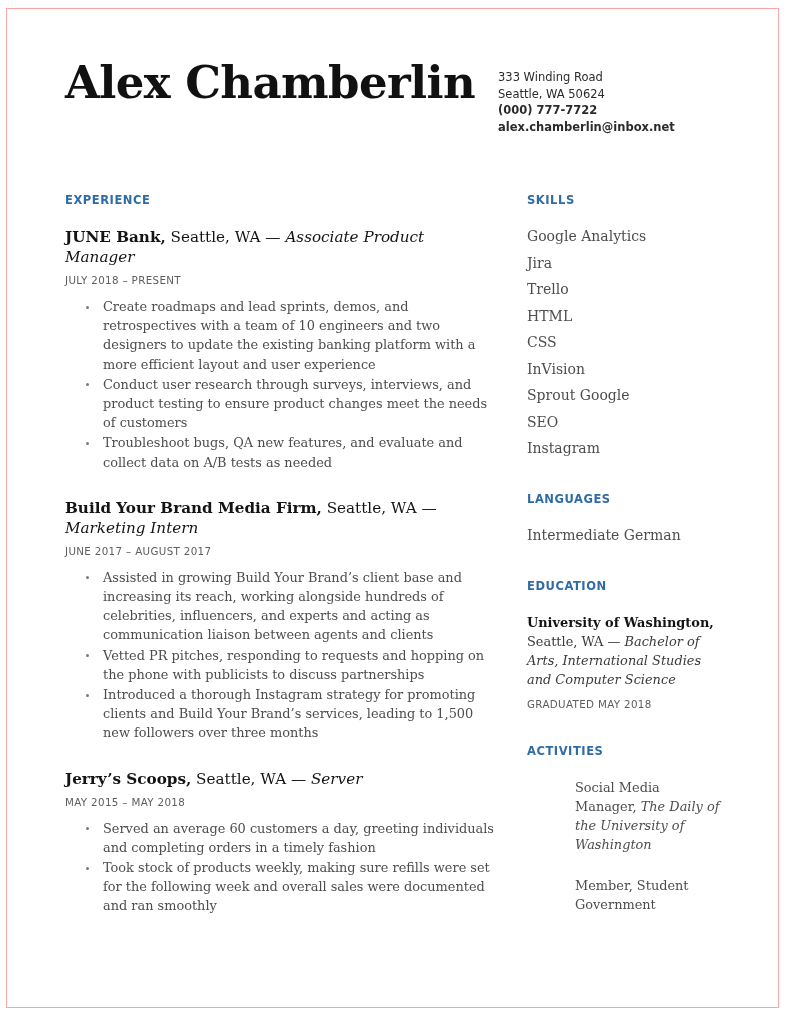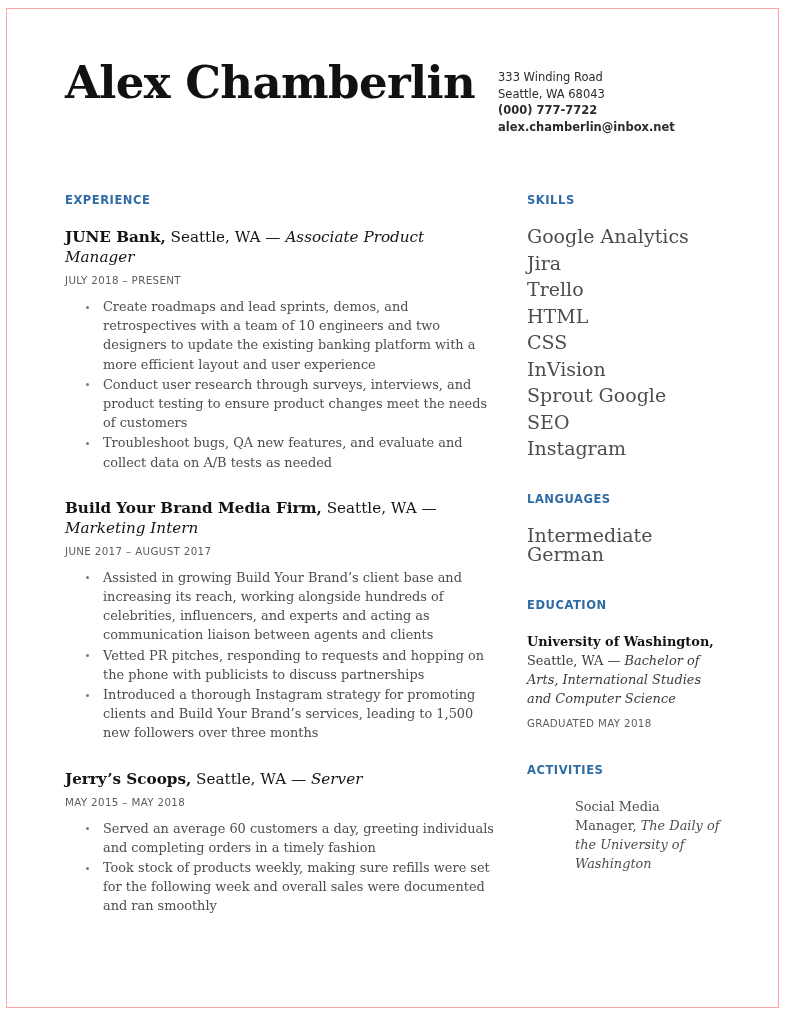--- a/index.html
+++ b/index.html
@@ -137,21 +137,21 @@
     height: 3px;
     background: #7a7a7a;
     border-radius: 50%;
   }
 
   
   .side-block { margin-bottom: 34px; }
   .side-block:last-child { margin-bottom: 0; }
   .side-item {
     font-family: "DejaVu Serif", "Liberation Serif", serif;
-    font-size: 19px;
+    font-size: 14px;
     line-height: 19px;
     color: #4d4d4d;
     margin-bottom: 7.5px;
   }
   .side-item:last-child { margin-bottom: 0; }
 
   .skills .side-item { margin-bottom: 7.5px; }
 
   .edu-line {
     font-family: "DejaVu Serif", "Liberation Serif", serif;
@@ -185,21 +185,21 @@
 </head>
 <body>
 
 <div class="page">
   <div class="inner">
 
     <div class="header">
       <h1 class="name">Alex Chamberlin</h1>
       <div class="contact">
         <div class="c-line">333 Winding Road</div>
-        <div class="c-line">Seattle, WA 68043</div>
+        <div class="c-line">Seattle, WA 50624</div>
         <div class="c-line c-bold">(000) 777-7722</div>
         <div class="c-line c-bold">alex.chamberlin@inbox.net</div>
       </div>
     </div>
 
     <div class="columns">
 
       <div class="col-main">
         <h2 class="sec-head">EXPERIENCE</h2>
 
@@ -267,19 +267,22 @@
             <span class="school">University of Washington,</span><span class="eloc"> Seattle, WA — </span><span class="degree">Bachelor of Arts, International Studies and Computer Science</span>
           </p>
           <p class="edu-date">GRADUATED MAY 2018</p>
         </div>
 
         <div class="side-block">
           <h2 class="sec-head">ACTIVITIES</h2>
           <p class="act-item">
             <span>Social Media Manager, </span><span class="act-pub">The Daily of the University of Washington</span>
           </p>
+          <p class="act-item">
+            <span>Member, Student Government</span><span class="act-pub"></span>
+          </p>
         </div>
 
       </div>
     </div>
 
   </div>
 </div>
 
 </body></html>

